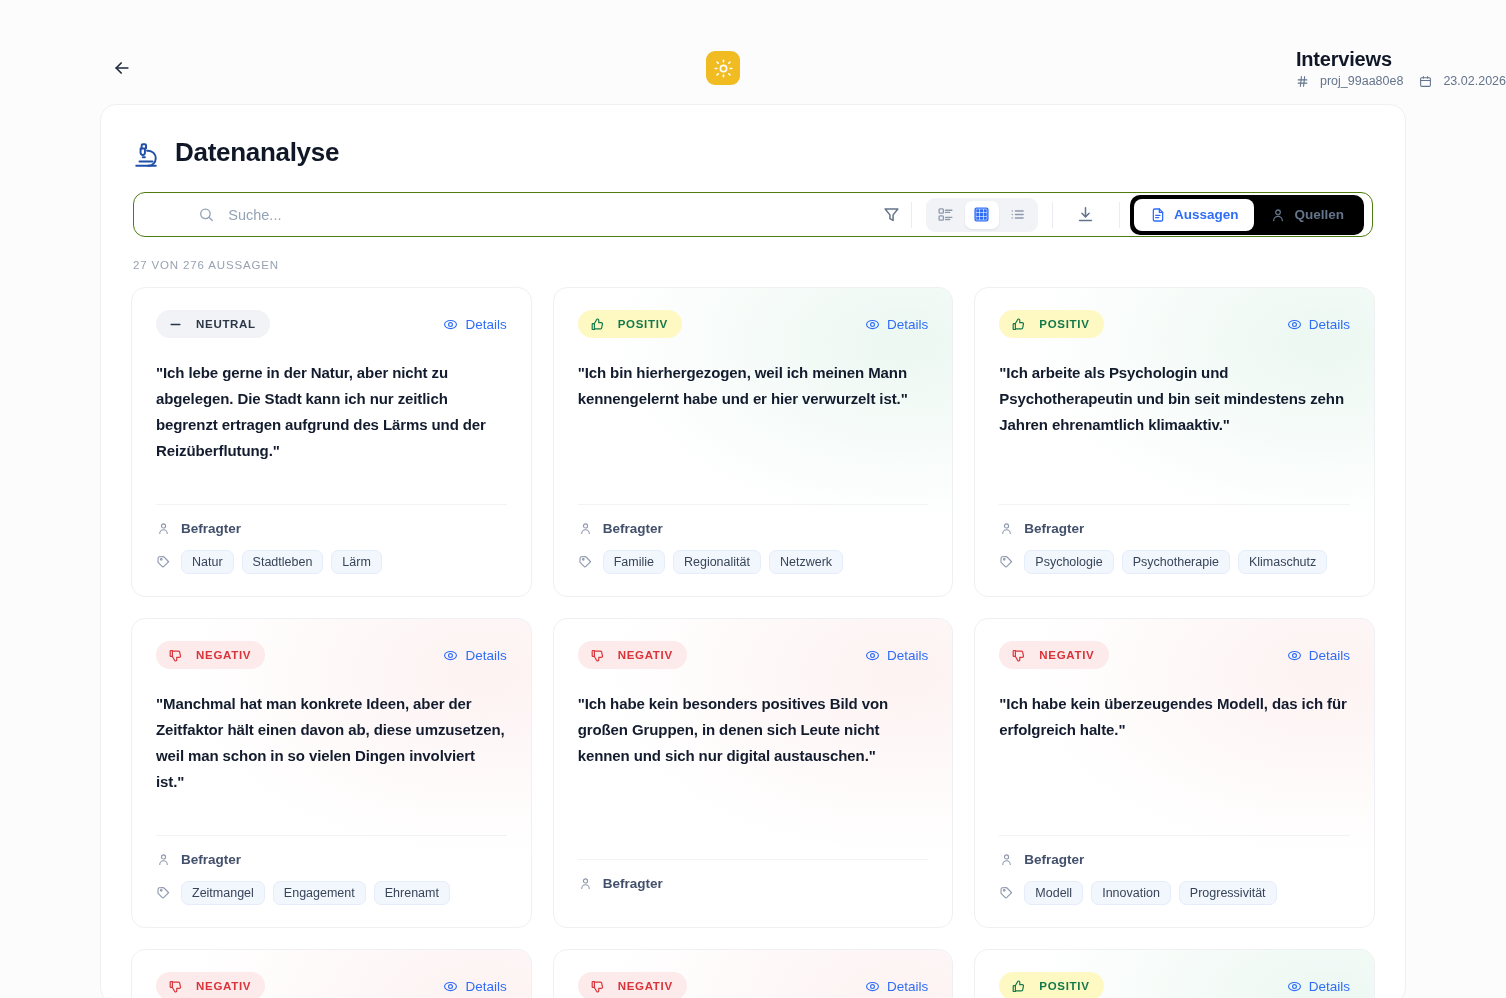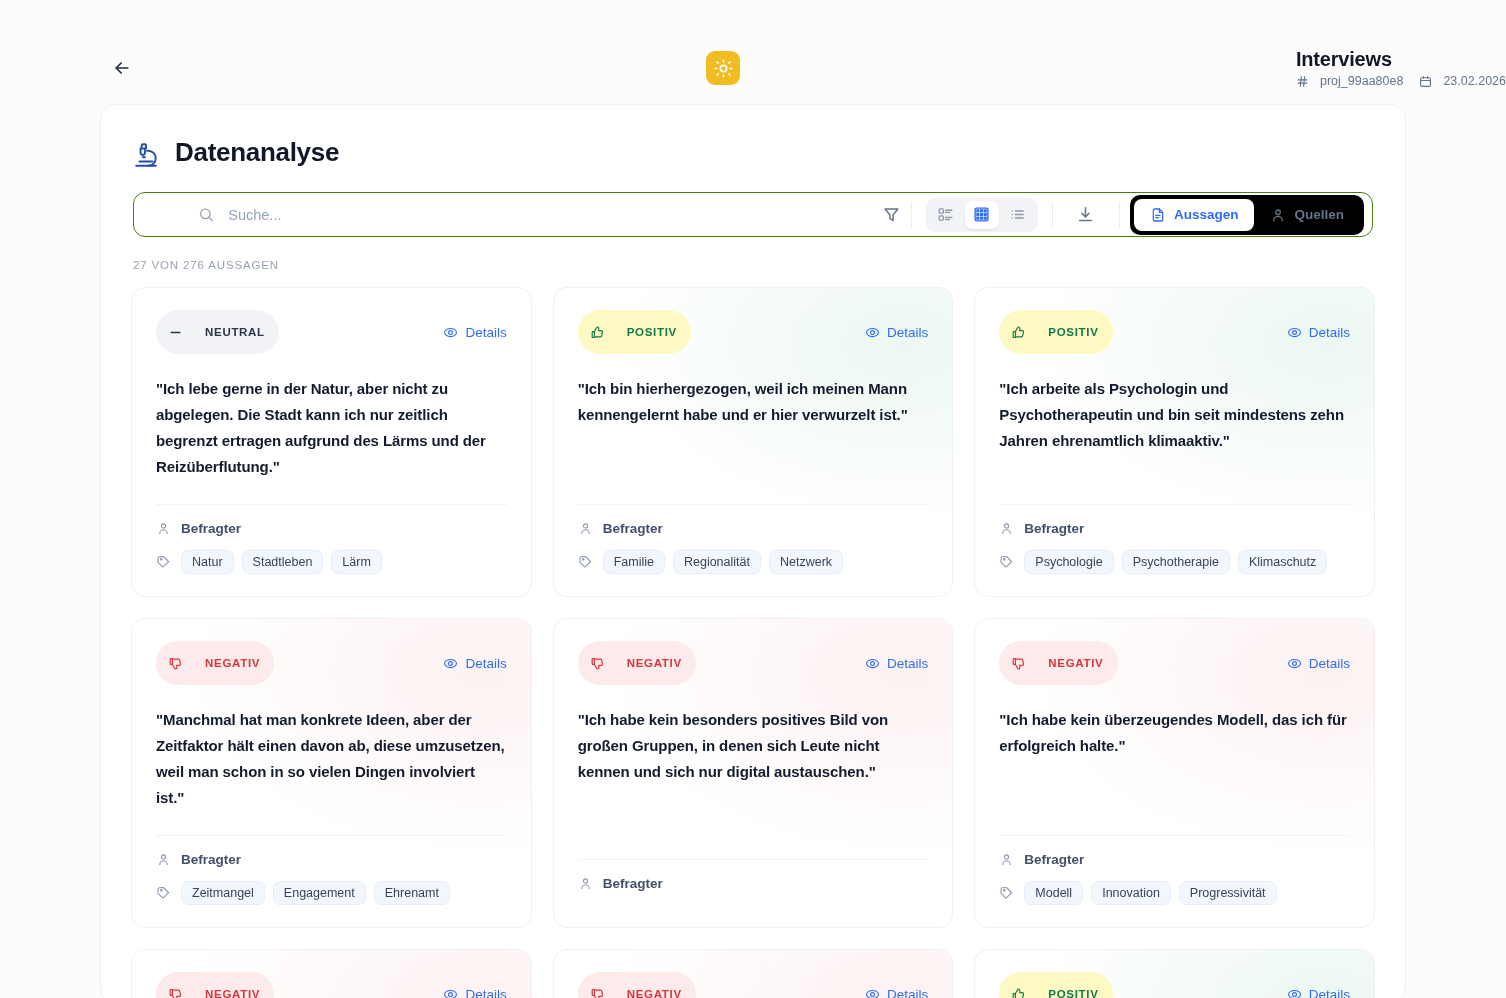--- a/index.html
+++ b/index.html
@@ -195,22 +195,22 @@
     background: radial-gradient(120% 95% at 88% 18%, rgba(232,78,78,.075) 0%, rgba(232,78,78,0) 62%);
   }
   .card.neu::after { background: none; }
 
   .card-top {
     display: flex; align-items: center; justify-content: space-between;
     position: relative; z-index: 2;
     margin-bottom: 22px;
   }
   .badge {
-    display: inline-flex; align-items: center; gap: 22px;
-    height: 44px;
+    display: inline-flex; align-items: center; gap: 13px;
+    height: 28px;
     padding: 0 14px 0 12px;
     border-radius: 999px;
     font-size: 11.5px;
     font-weight: bold;
     letter-spacing: 0.7px;
   }
   .badge.pos { background: #fef9c3; color: #13794a; }
   .badge.neg { background: #fdeaea; color: #d8343a; }
   .badge.neu { background: #f1f3f6; color: #2b3648; }
 

